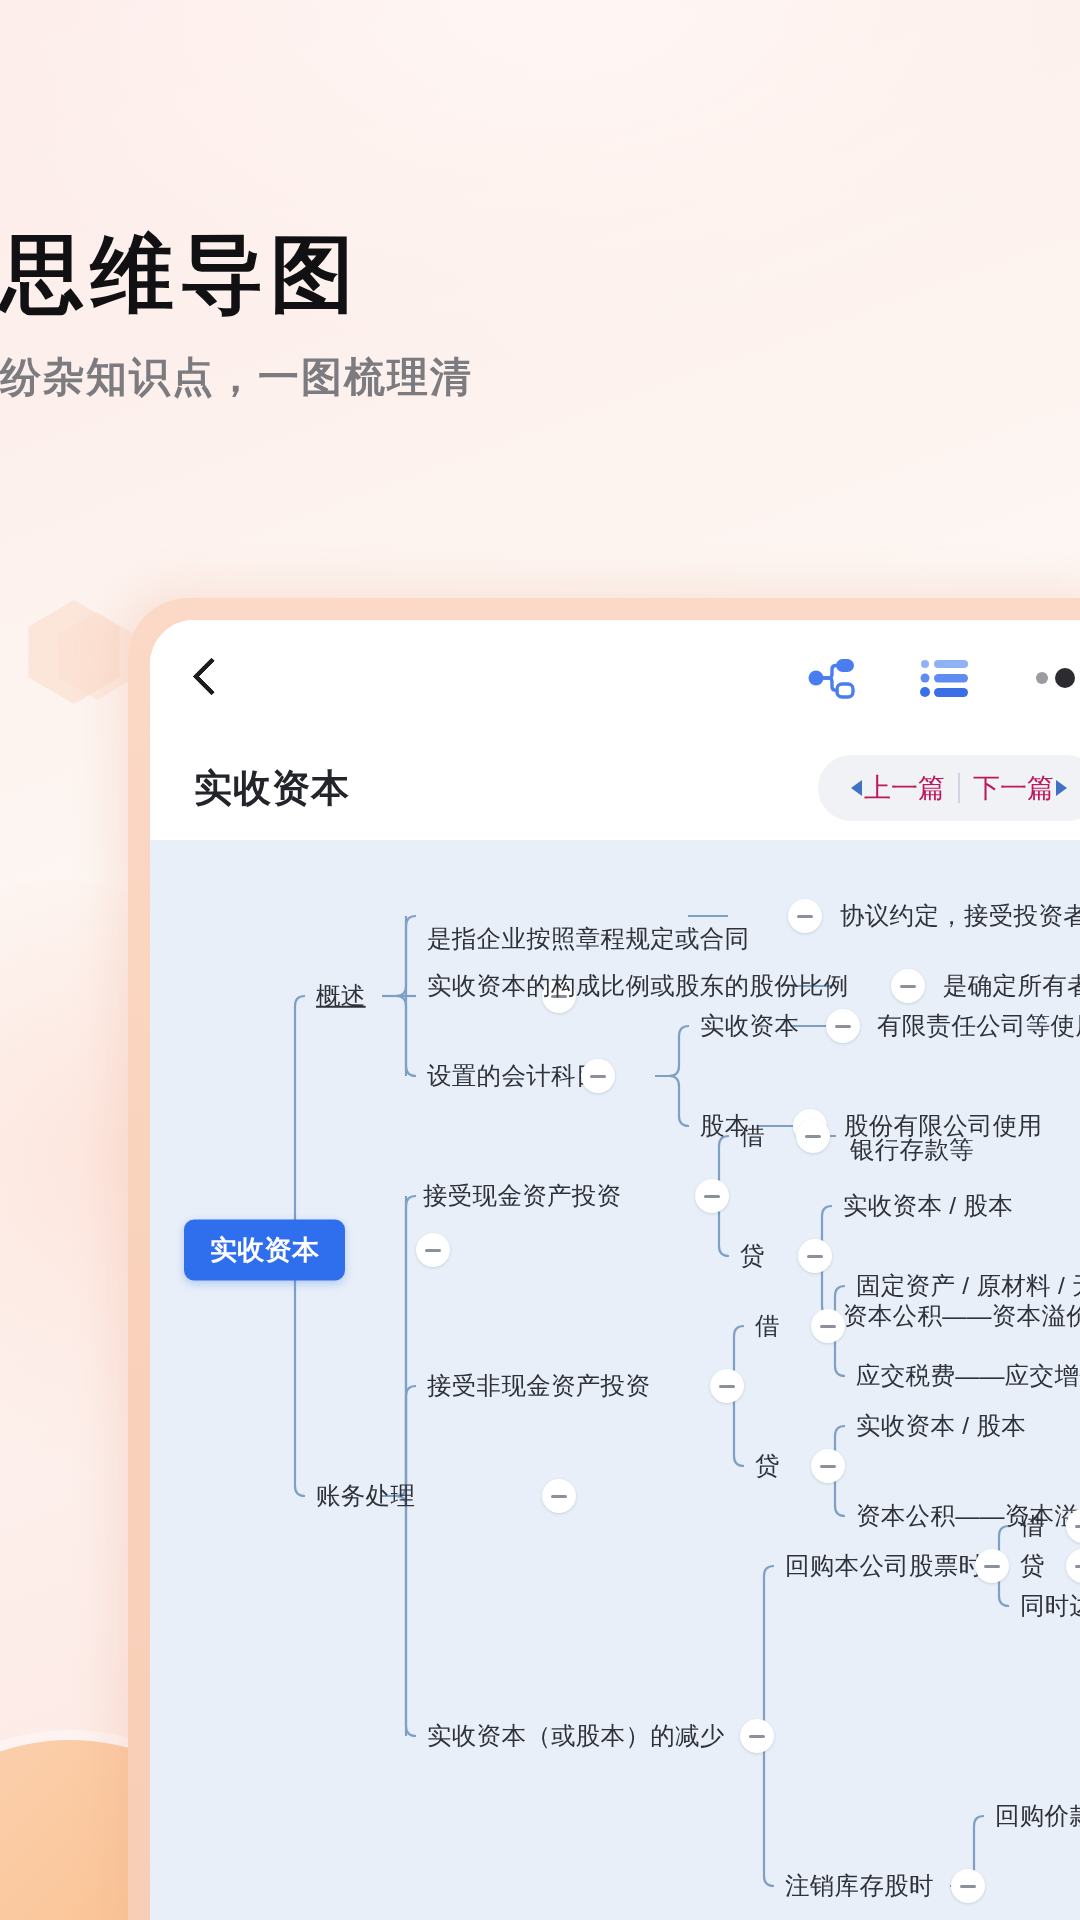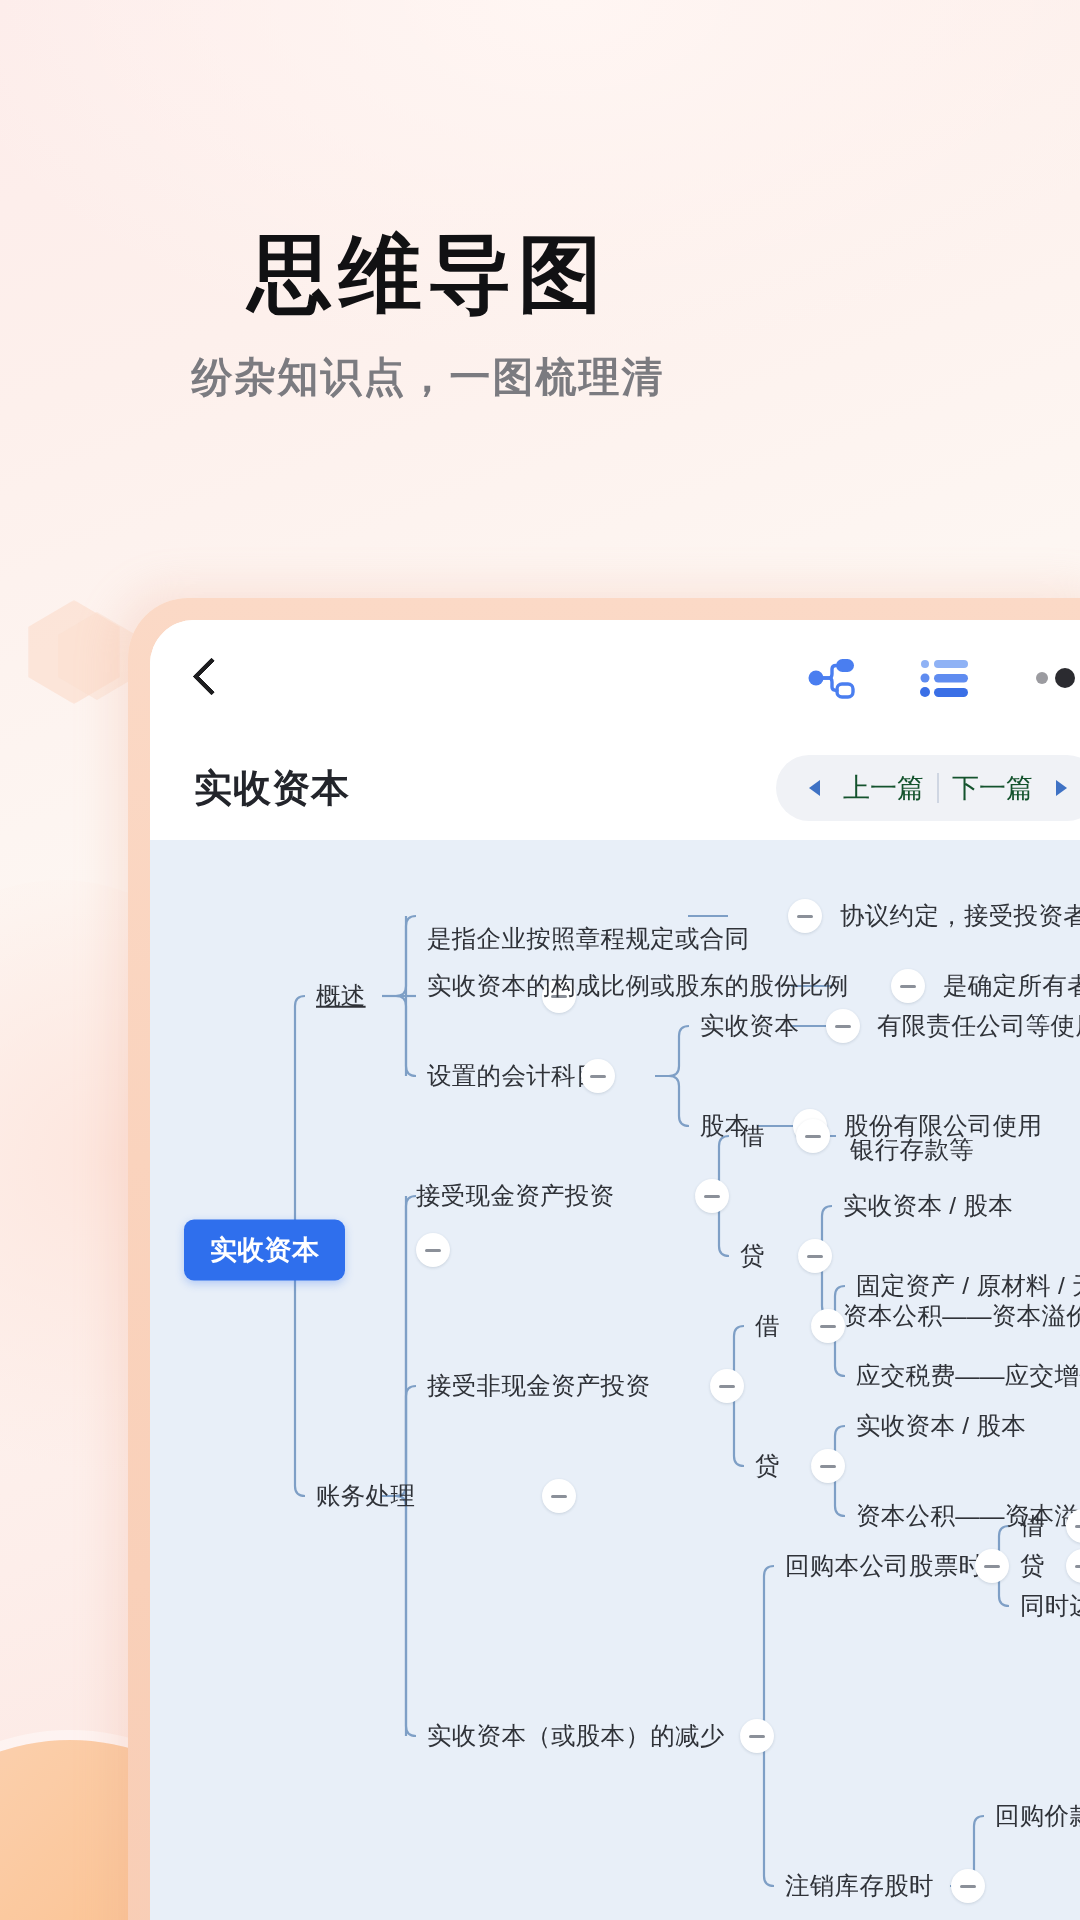--- a/index.html
+++ b/index.html
@@ -47,21 +47,21 @@
   }
   .bg-leftglow {
     position: absolute; left: -180px; top: 880px;
     width: 480px; height: 620px; border-radius: 50%;
     background: radial-gradient(circle at 60% 45%, #fde6de 0%, rgba(253,230,222,0) 70%);
   }
 
   
   .hero {
     position: absolute; left: 0; top: 0; width: 856px;
-    text-align: center; z-index: 4;
+    z-index: 4;
   }
   .hero-title {
     margin-top: 232px;
     font-size: 84px; font-weight: 700; letter-spacing: 6px;
     color: #111113; line-height: 1;
     font-family: "Liberation Sans", "DejaVu Sans", sans-serif;
   }
   .hero-sub {
     margin-top: 34px;
     font-size: 41px; font-weight: 700; letter-spacing: 2px;
@@ -115,22 +115,22 @@
   }
   .doc-title {
     font-size: 38px; font-weight: 600; color: #23252b; letter-spacing: 1px;
   }
   .nav-pill {
     display: flex; align-items: center;
     background: #f0f2f6; border-radius: 34px;
     height: 66px; padding: 0 20px;
   }
   .nav-btn {
-    display: flex; align-items: center; gap: 23px;
-    color: #14532d; font-size: 27px; padding: 0 13px; cursor: pointer;
+    display: flex; align-items: center; gap: 2px;
+    color: #be185d; font-size: 27px; padding: 0 13px; cursor: pointer;
   }
   .nav-sep { width: 2px; height: 30px; background: #cfd6e2; }
   .tri-l { width: 0; height: 0; border-top: 8px solid transparent; border-bottom: 8px solid transparent; border-right: 11px solid #3f72c4; }
   .tri-r { width: 0; height: 0; border-top: 8px solid transparent; border-bottom: 8px solid transparent; border-left: 11px solid #3f72c4; }
 
   
   .canvas {
     position: absolute; left: 0; top: 220px;
     width: 100%; height: 1158px;
     background: #e8eff8;
@@ -301,21 +301,21 @@
         <div class="toggle" style="left:693px; top:186px;"></div>
         <div class="node" style="left:727px; top:186px;">有限责任公司等使用</div>
 
         <div class="node" style="left:550px; top:286px;">股本</div>
         <div class="toggle" style="left:660px; top:286px;"></div>
         <div class="node" style="left:694px; top:286px;">股份有限公司使用</div>
 
         <div class="node" style="left:166px; top:656px;">账务处理</div>
         <div class="toggle" style="left:409px; top:656px;"></div>
 
-        <div class="node" style="left:266px; top:356px;">接受现金资产投资</div>
+        <div class="node" style="left:273px; top:356px;">接受现金资产投资</div>
         <div class="toggle" style="left:562px; top:356px;"></div>
 
         <div class="node" style="left:590px; top:296px;">借</div>
         <div class="toggle" style="left:663px; top:296px;"></div>
         <div class="node" style="left:700px; top:310px;">银行存款等</div>
 
         <div class="node" style="left:590px; top:416px;">贷</div>
         <div class="toggle" style="left:665px; top:416px;"></div>
         <div class="node" style="left:693px; top:366px;">实收资本 / 股本</div>
         <div class="node" style="left:693px; top:476px;">资本公积——资本溢价 / 资本公</div>

